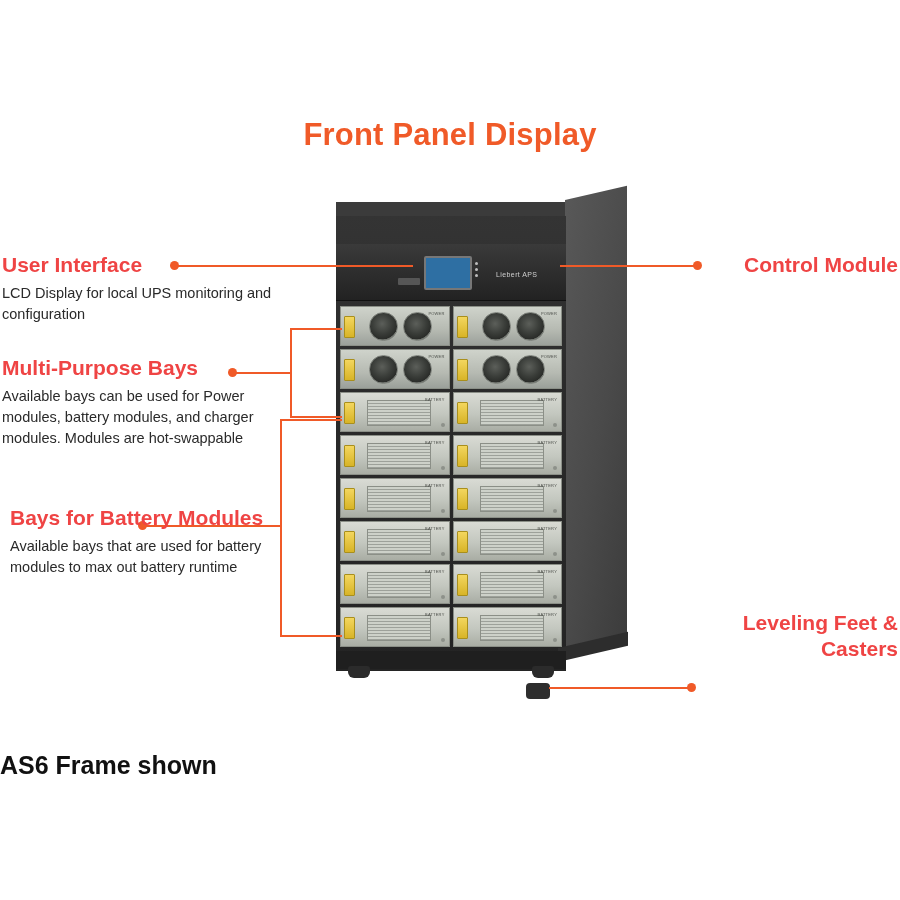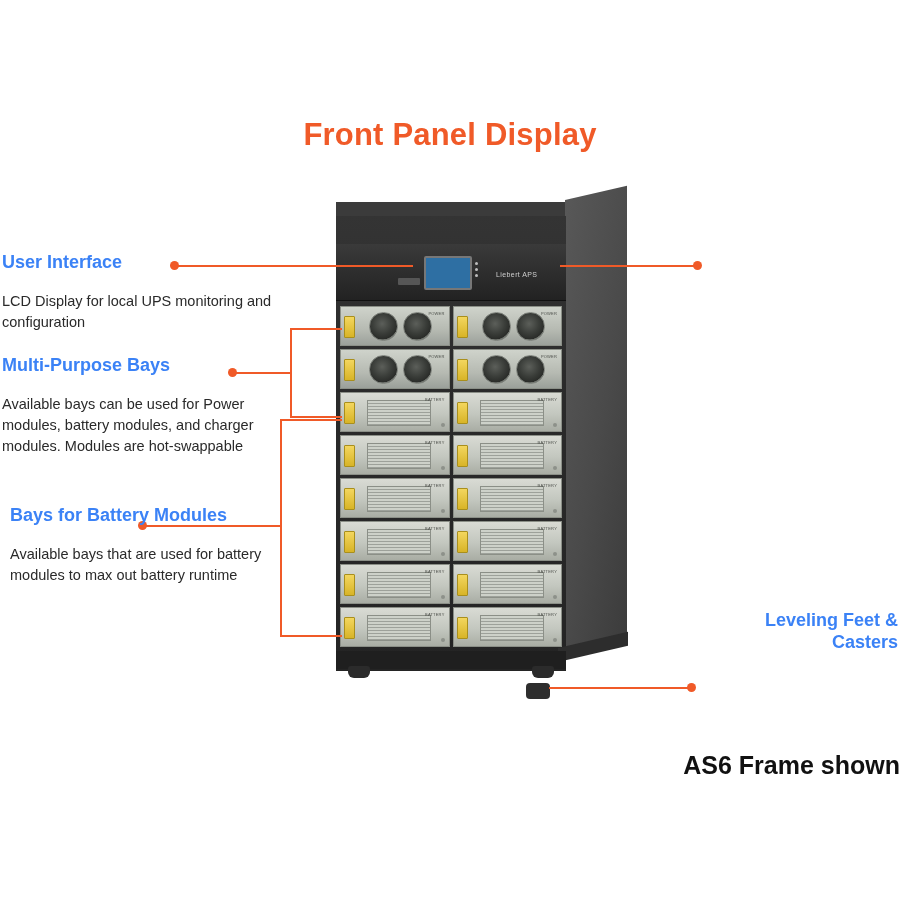--- a/index.html
+++ b/index.html
@@ -24,47 +24,47 @@
     width: 900px;
     text-align: center;
     font-size: 31px;
     font-weight: bold;
     color: #f05a28;
     letter-spacing: 0.2px;
   }
 
   
   .callout-head {
-    font-size: 18px;
+    font-size: 21px;
     font-weight: bold;
-    color: #3b82f6;
+    color: #ef4444;
     line-height: 1.22;
   }
   .callout-body {
     font-size: 14.5px;
     font-weight: normal;
     color: #2a2a2a;
     line-height: 1.45;
-    margin-top: 17px;
+    margin-top: 5px;
   }
   .left-block { position: absolute; text-align: left; }
   .right-block { position: absolute; text-align: right; }
 
   #block-user-interface { left: 2px; top: 252px; width: 288px; }
   #block-multi-purpose { left: 2px; top: 355px; width: 290px; }
   #block-battery-bays { left: 10px; top: 505px; width: 280px; }
   #block-control-module { left: 700px; top: 252px; width: 198px; }
   #block-leveling { left: 694px; top: 610px; width: 204px; }
 
   .caption {
     position: absolute;
     left: 0;
     width: 900px;
     top: 751px;
-    text-align: right;
+    text-align: left;
     font-size: 25px;
     font-weight: bold;
     color: #111111;
   }
 
   
   .leader { position: absolute; background: #f05a28; }
   .h { height: 2px; }
   .v { width: 2px; }
   .dot {
@@ -421,19 +421,20 @@
   <div class="callout-head">Multi-Purpose Bays</div>
   <div class="callout-body">Available bays can be used for Power modules, battery modules, and charger modules. Modules are hot-swappable</div>
 </div>
 
 <div class="left-block" id="block-battery-bays">
   <div class="callout-head">Bays for Battery Modules</div>
   <div class="callout-body">Available bays that are used for battery modules to max out battery runtime</div>
 </div>
 
 <div class="right-block" id="block-control-module">
+  <div class="callout-head">Control Module</div>
 </div>
 
 <div class="right-block" id="block-leveling">
   <div class="callout-head">Leveling Feet &amp; Casters</div>
 </div>
 
 <div class="caption">AS6 Frame shown</div>
 
 </body></html>

